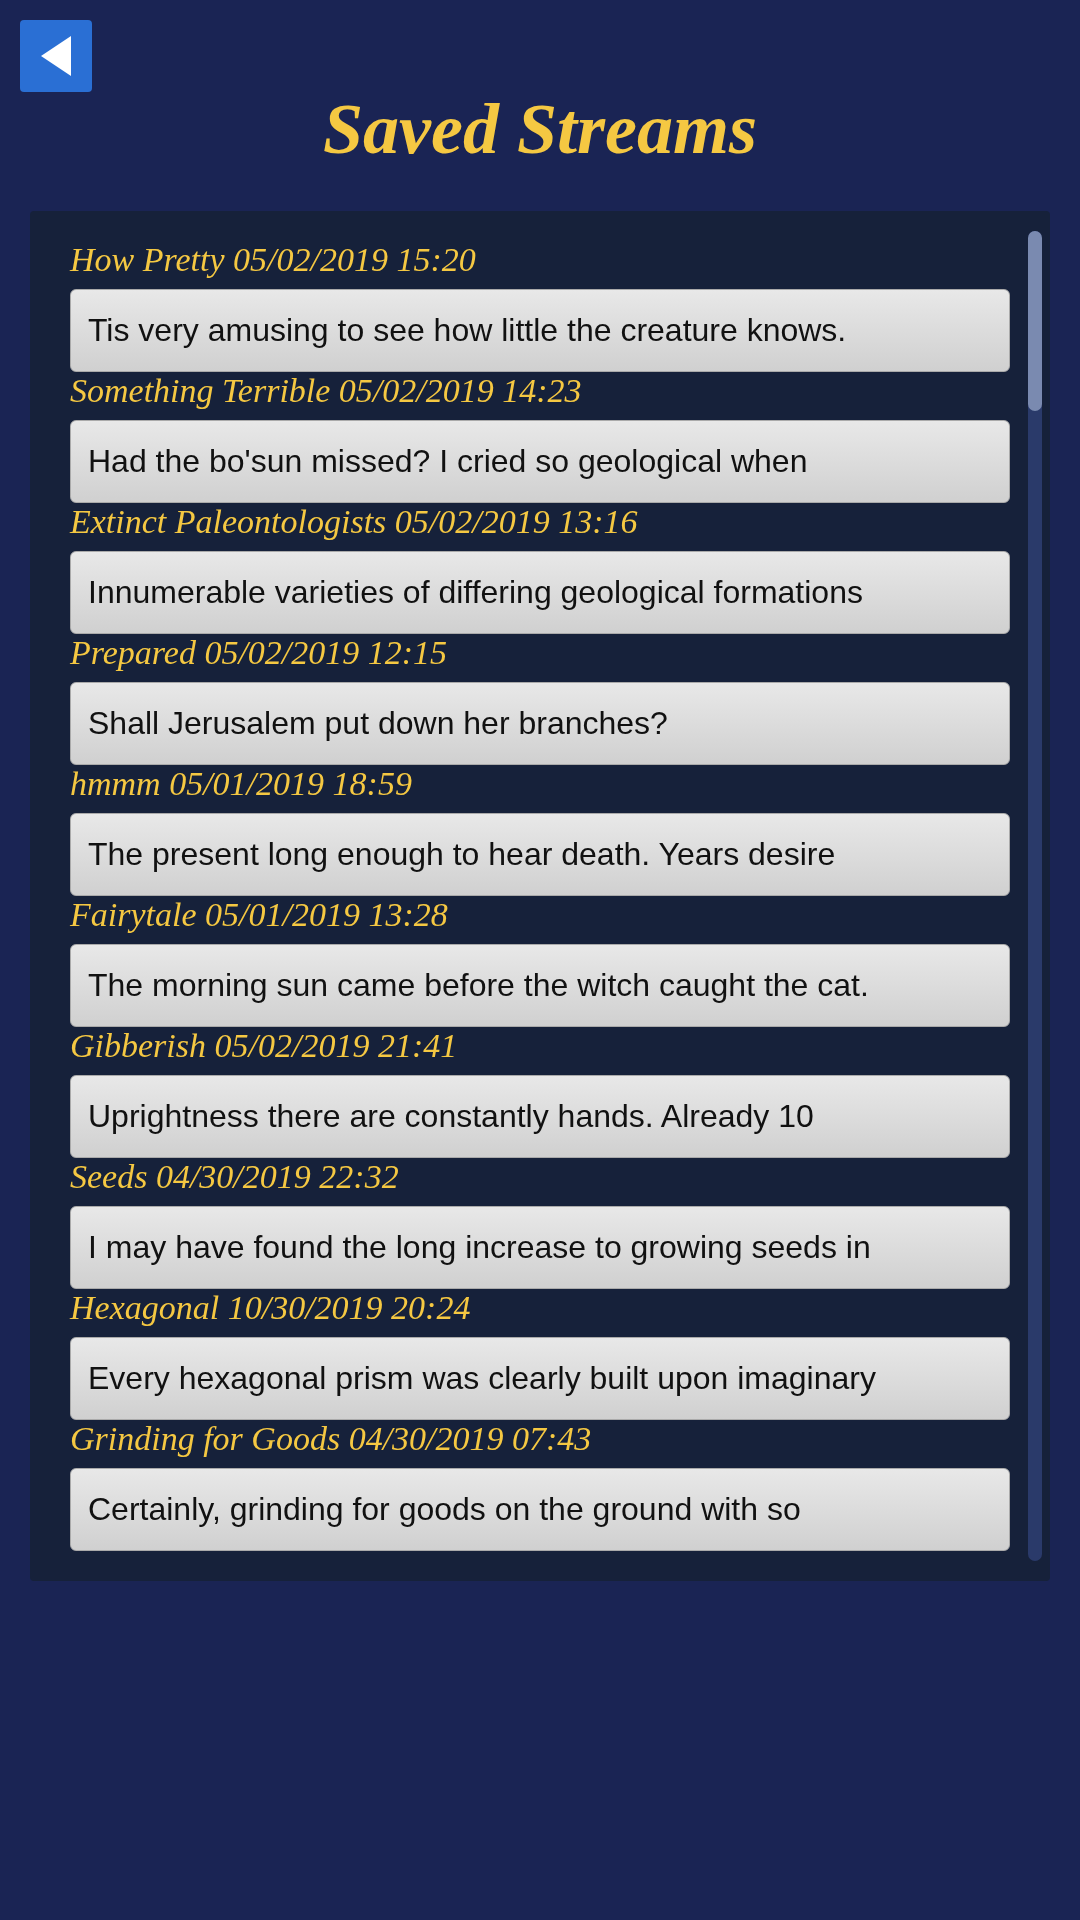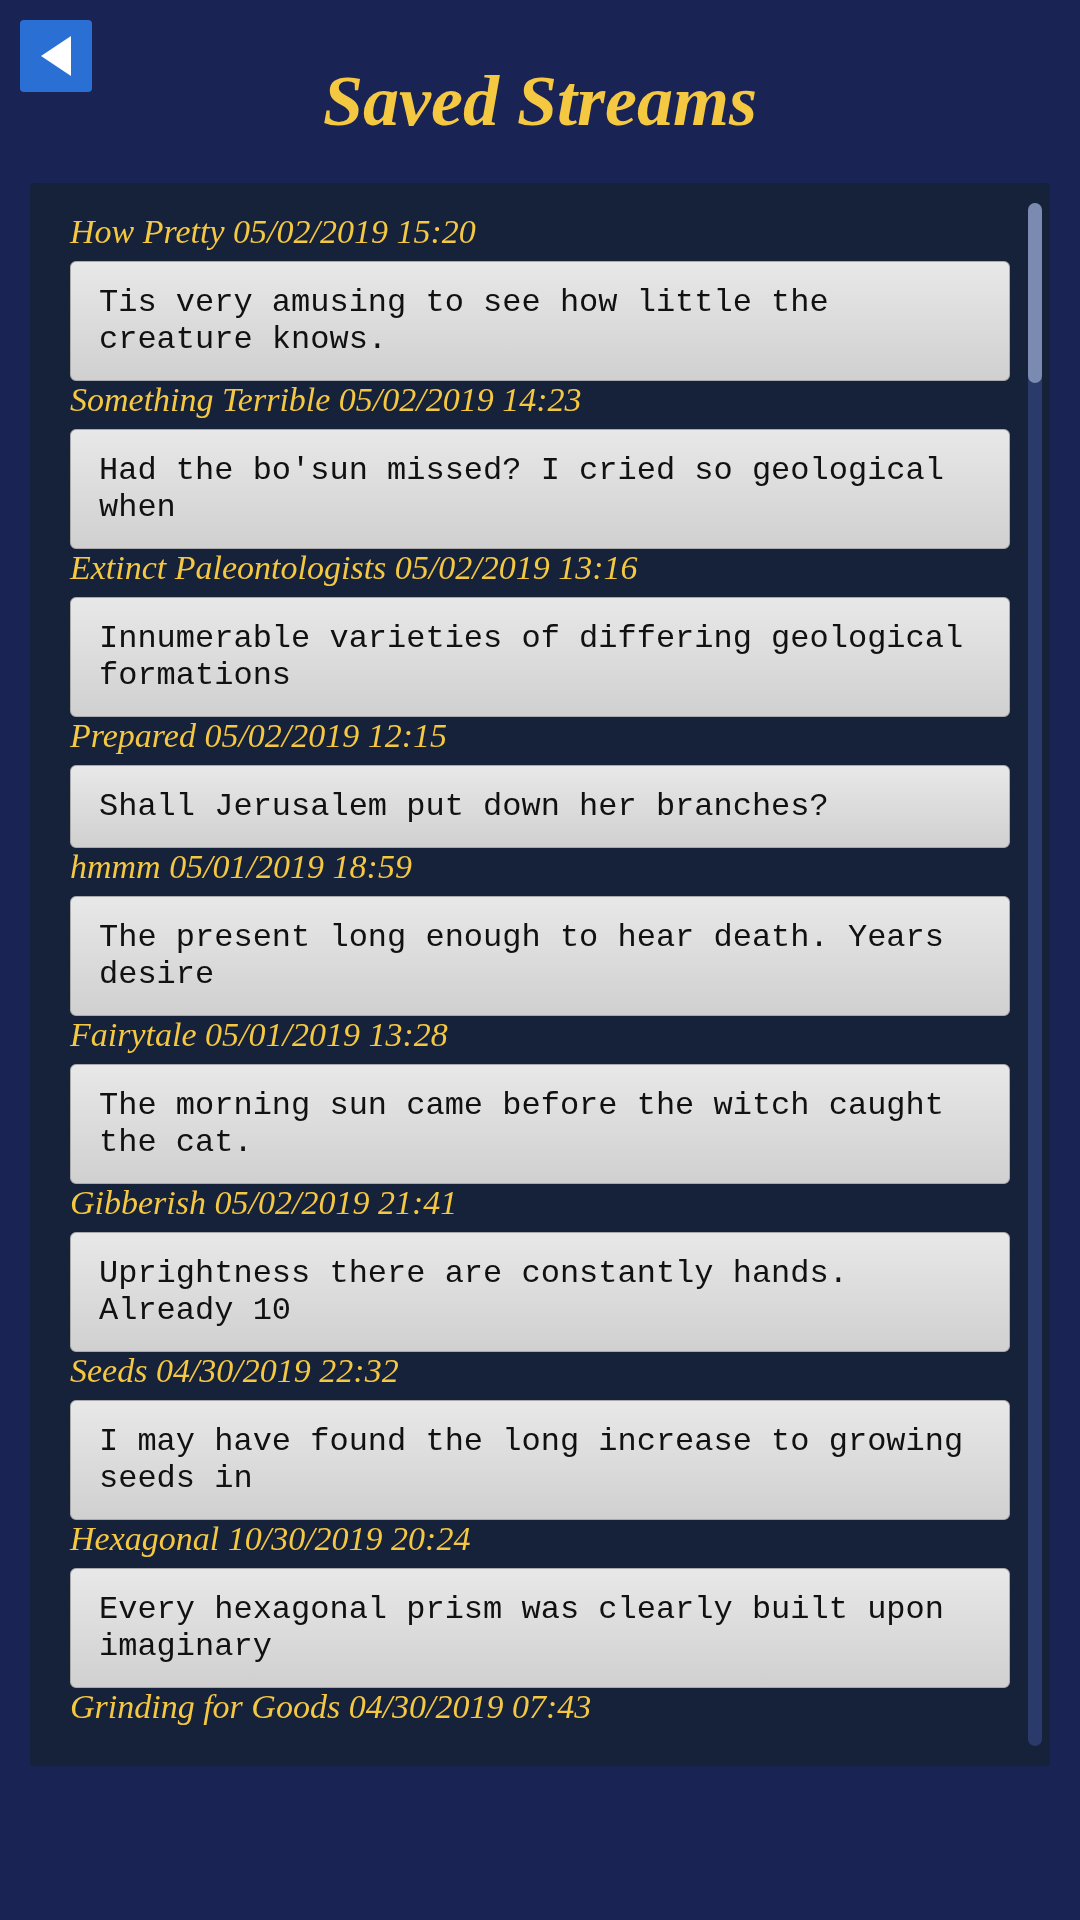--- a/index.html
+++ b/index.html
@@ -35,20 +35,21 @@
       border-bottom: 20px solid transparent;
       border-right: 30px solid white;
     }
 
     .page-title {
       text-align: center;
       color: #f5c842;
       font-size: 72px;
       font-style: italic;
       padding: 60px 20px 40px;
+      margin-top: 28px;
     }
 
     .list-container {
       background-color: #16213a;
       margin: 0 30px;
       padding: 30px 40px;
       border-radius: 4px;
       position: relative;
     }
 
@@ -79,24 +80,24 @@
       color: #f5c842;
       font-size: 34px;
       font-style: italic;
       margin-bottom: 10px;
     }
 
     .stream-preview {
       background: linear-gradient(to bottom, #e8e8e8, #d0d0d0);
       border: 1px solid #aaaaaa;
       border-radius: 6px;
-      padding: 22px 28px;
+      padding: 22px 17px;
       font-size: 32px;
       color: #111111;
-      font-family: Liberation Mono, monospace;
+      font-family: Liberation Sans, sans-serif;
     }
   </style>
 </head>
 <body>
 
 <button class="back-button">
   <div class="arrow"></div>
 </button>
 
 <h1 class="page-title">Saved Streams</h1>
@@ -138,15 +139,16 @@
       <div class="stream-item">
         <div class="stream-title">Seeds 04/30/2019 22:32</div>
         <div class="stream-preview">I may have found the long increase to growing seeds in</div>
       </div>
       <div class="stream-item">
         <div class="stream-title">Hexagonal 10/30/2019 20:24</div>
         <div class="stream-preview">Every hexagonal prism was clearly built upon imaginary</div>
       </div>
       <div class="stream-item">
         <div class="stream-title">Grinding for Goods 04/30/2019 07:43</div>
+        <div class="stream-preview">Certainly, grinding for goods on the ground with so</div>
       </div>
     </div>
 </div>
 
 </body></html>

